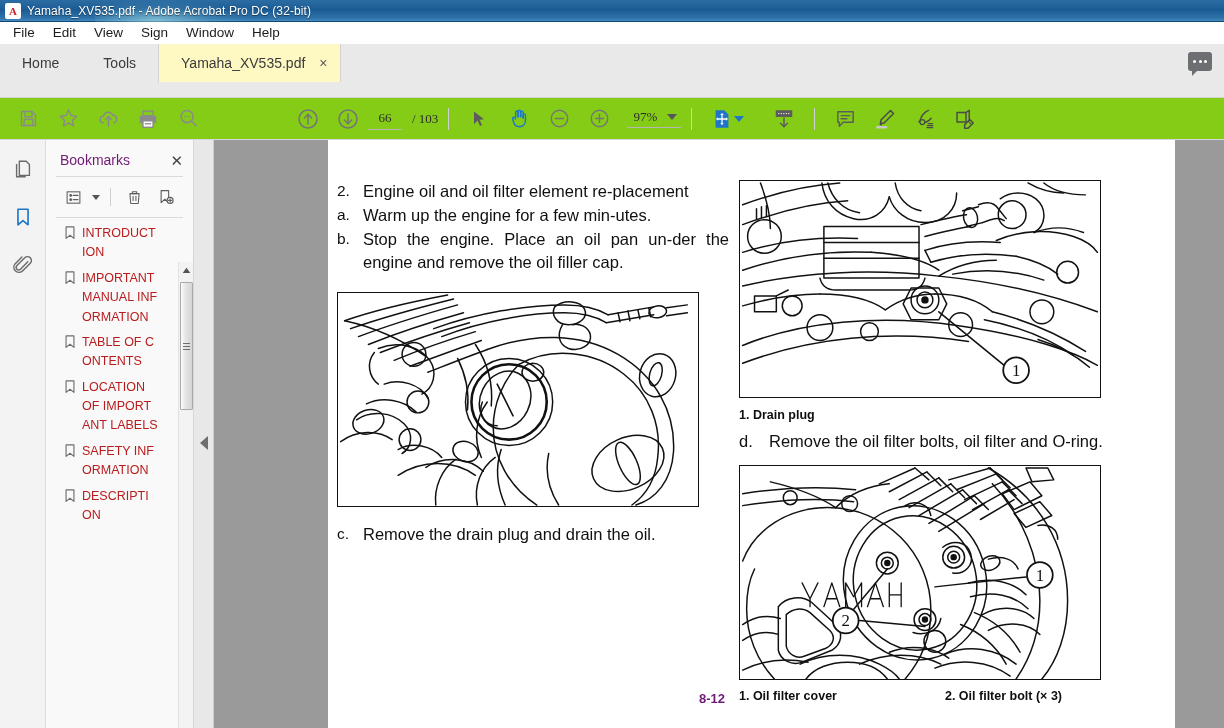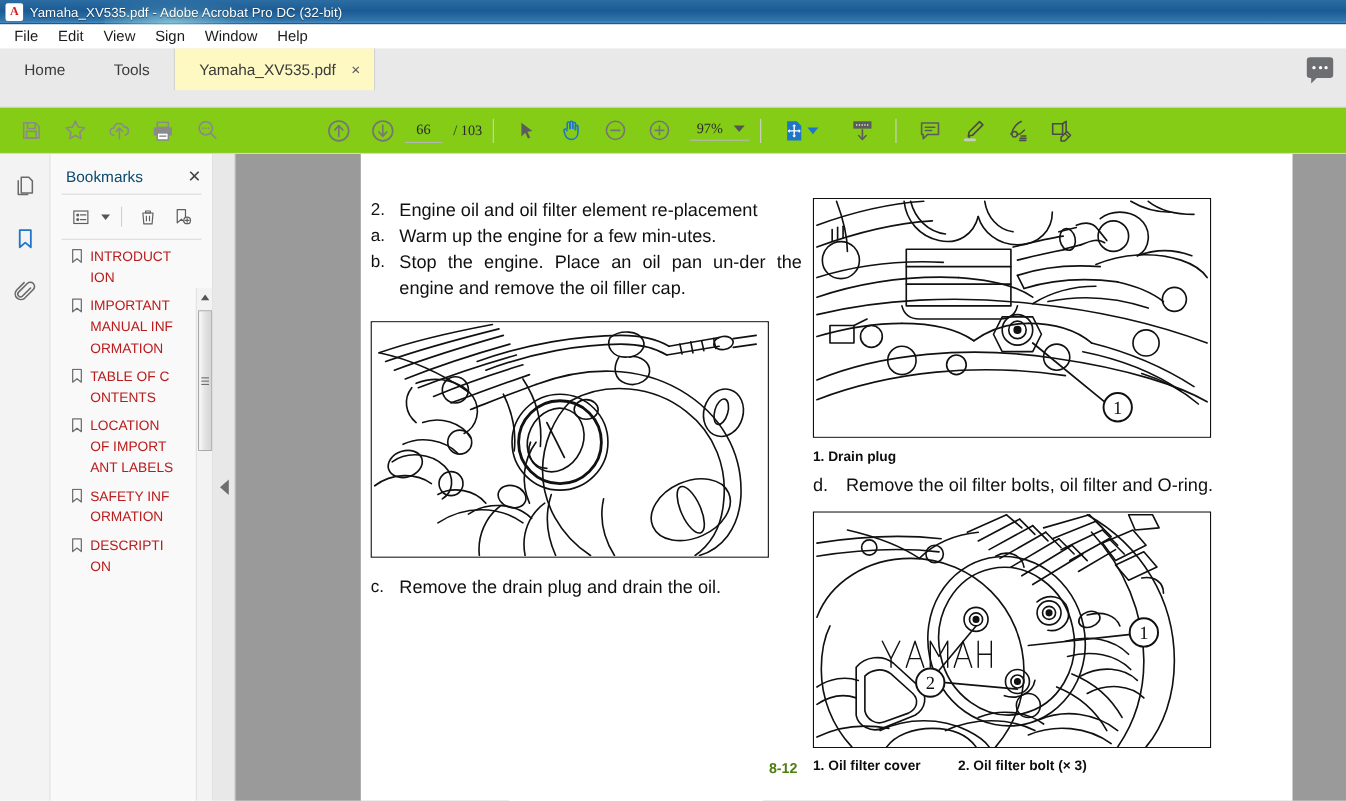--- a/index.html
+++ b/index.html
@@ -132,21 +132,21 @@
 
   
   .bmpanel {
     width: 148px; background: #f9f9f9; border-right: 1px solid #d8d8d8;
     display: flex; flex-direction: column; position: relative;
   }
   .bm-head {
     display:flex; align-items:center; justify-content: space-between;
     padding: 12px 10px 8px 14px;
   }
-  .bm-title { font-size: 14px; color: #0c4a6e; }
+  .bm-title { font-size: 14px; color: #701a75; }
   .bm-close { font-size: 15px; color: #444; cursor: default; line-height:1; }
   .bm-rule { height:1px; background:#dadada; margin: 0 10px; }
   .bm-tools {
     display:flex; align-items:center; padding: 8px 10px 8px 14px; gap: 6px;
   }
   .bm-tool { width:26px;height:24px;display:flex;align-items:center;justify-content:center;cursor:default;}
   .bm-vsep { width:1px;height:18px;background:#cfcfcf;margin:0 4px;}
   .bm-list {
     flex: 1; overflow: hidden; padding: 6px 0 0 18px; position: relative;
   }
@@ -204,23 +204,23 @@
   .step .marker { width: 26px; flex: 0 0 26px; text-align: left; font-size: 15.5px; }
   .step .body { flex: 1; text-align: justify; }
 
   .figure {
     border: 1.6px solid #111; background: #fff; position: relative; overflow: hidden;
   }
   .caption {
     font-size: 12.5px; color: #0e0e0e; font-weight: 600;
     font-family: "Liberation Sans", sans-serif;
   }
-  .cap-row { display:flex; gap: 34px; }
+  .cap-row { display:flex; gap: 108px; }
   .pagenum {
-    position:absolute; font-size: 13px; font-weight: 700; color:#4d7c0f;
+    position:absolute; font-size: 13px; font-weight: 700; color:#701a75;
   }
   .substep { display:flex; margin-top: 6px; }
   .substep .marker { width: 30px; flex:0 0 30px; text-align:left; }
   svg { display:block; }
 </style>
 </head>
 <body>
 
 <div class="titlebar">
   <div class="tb-appicon">A</div>

